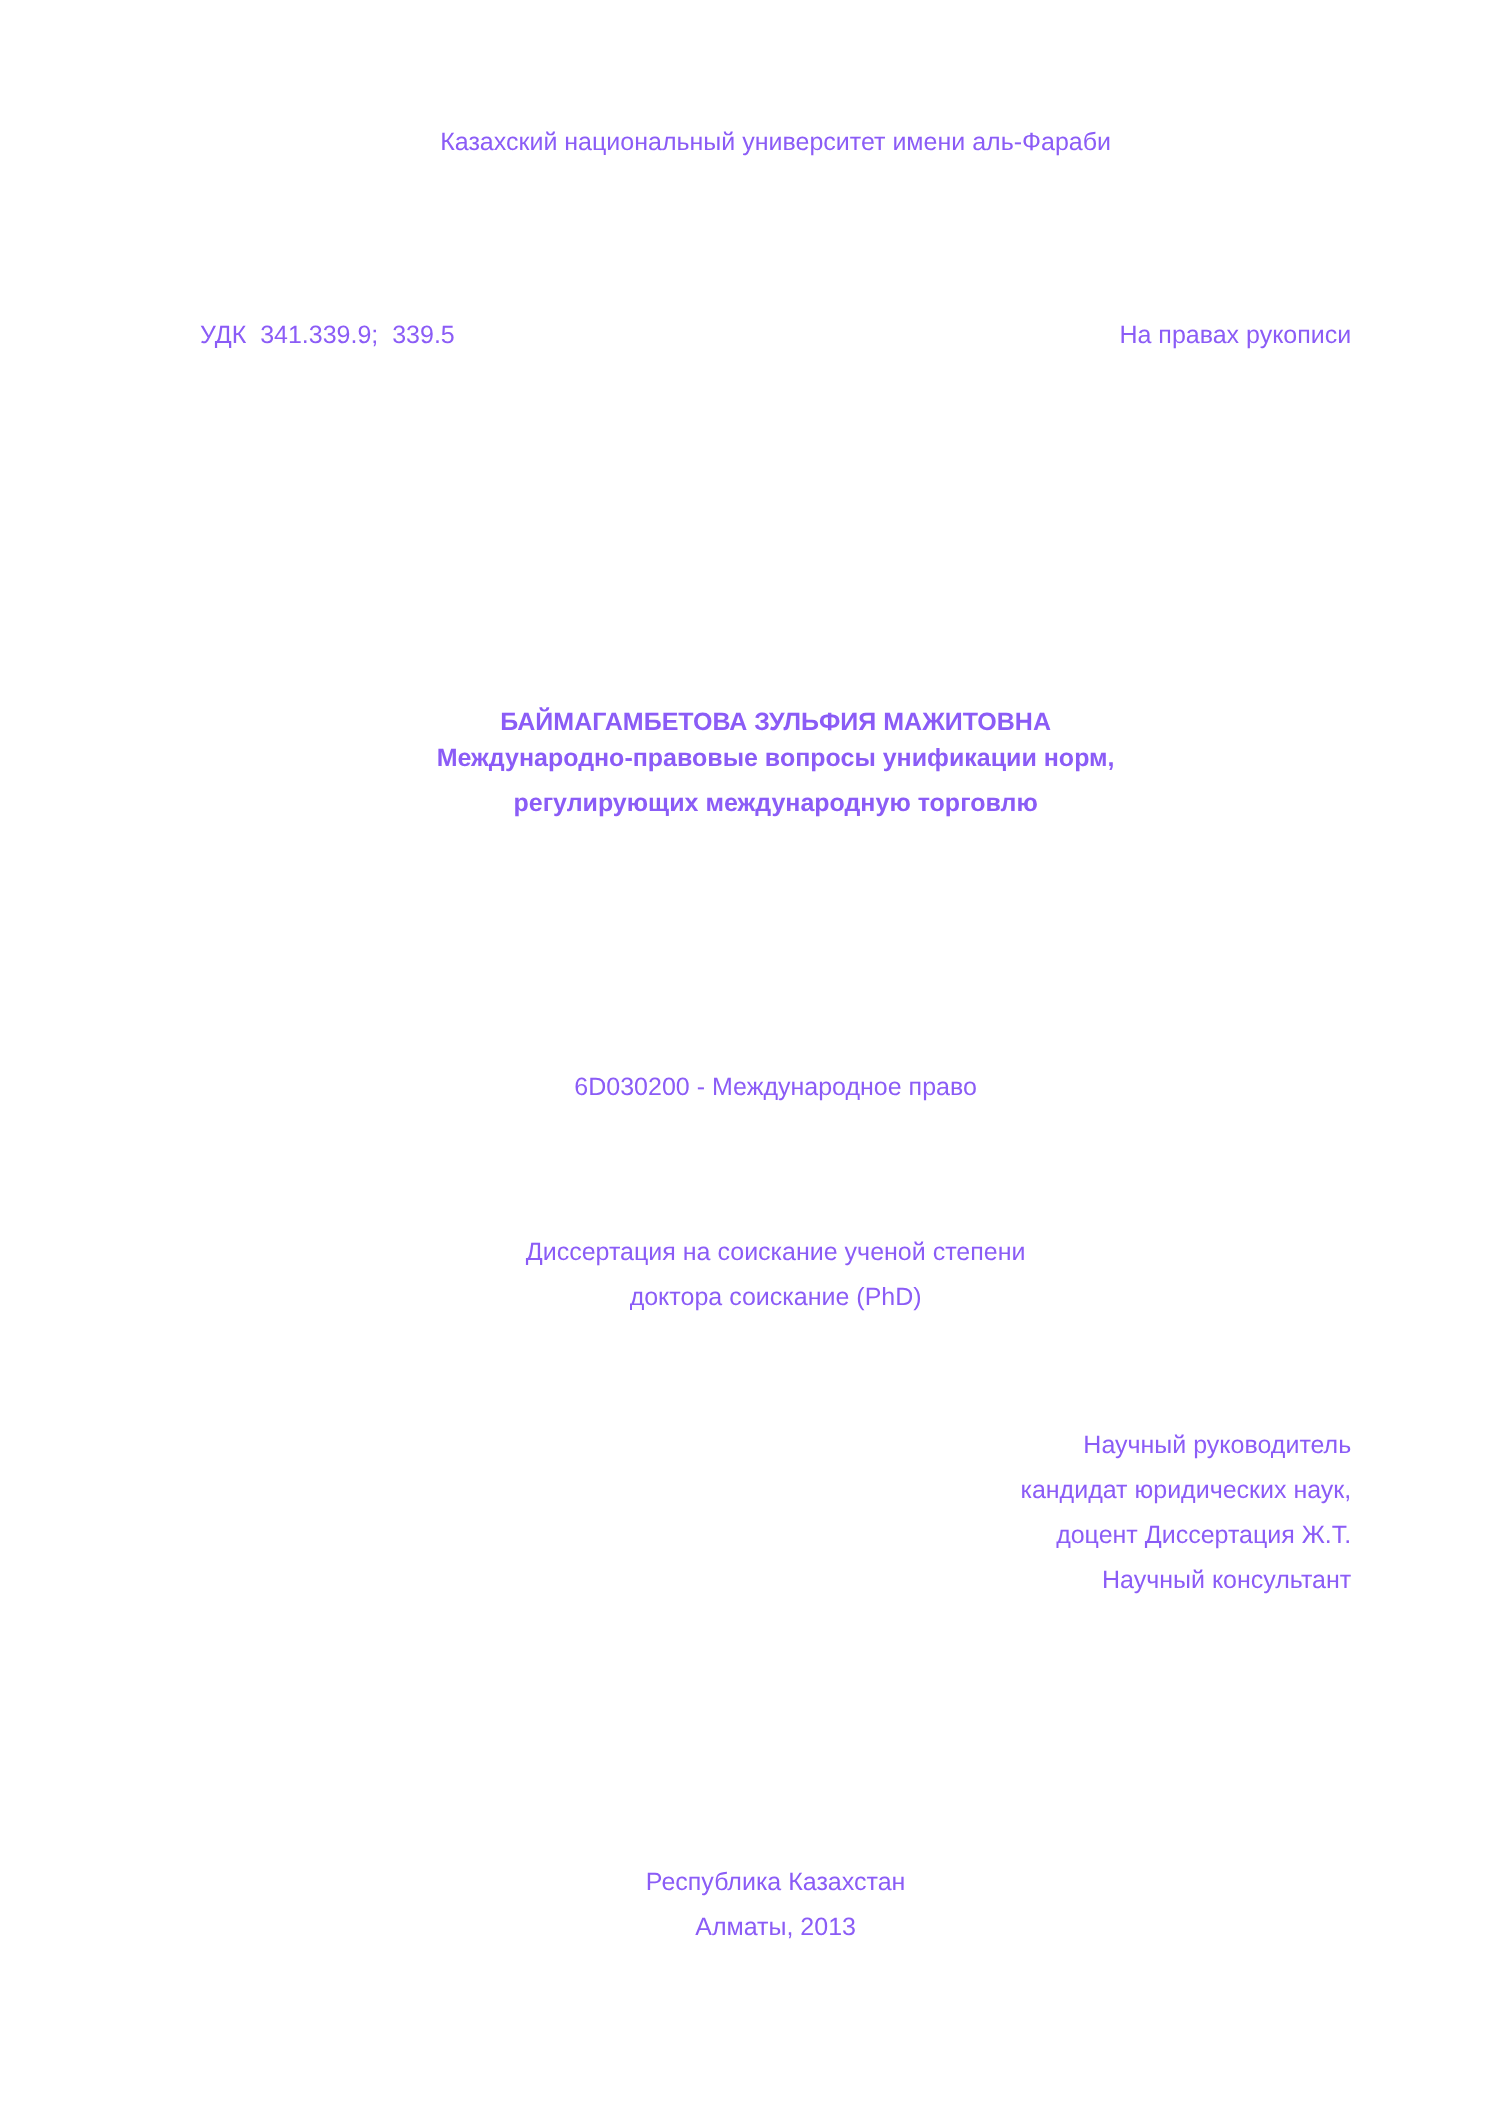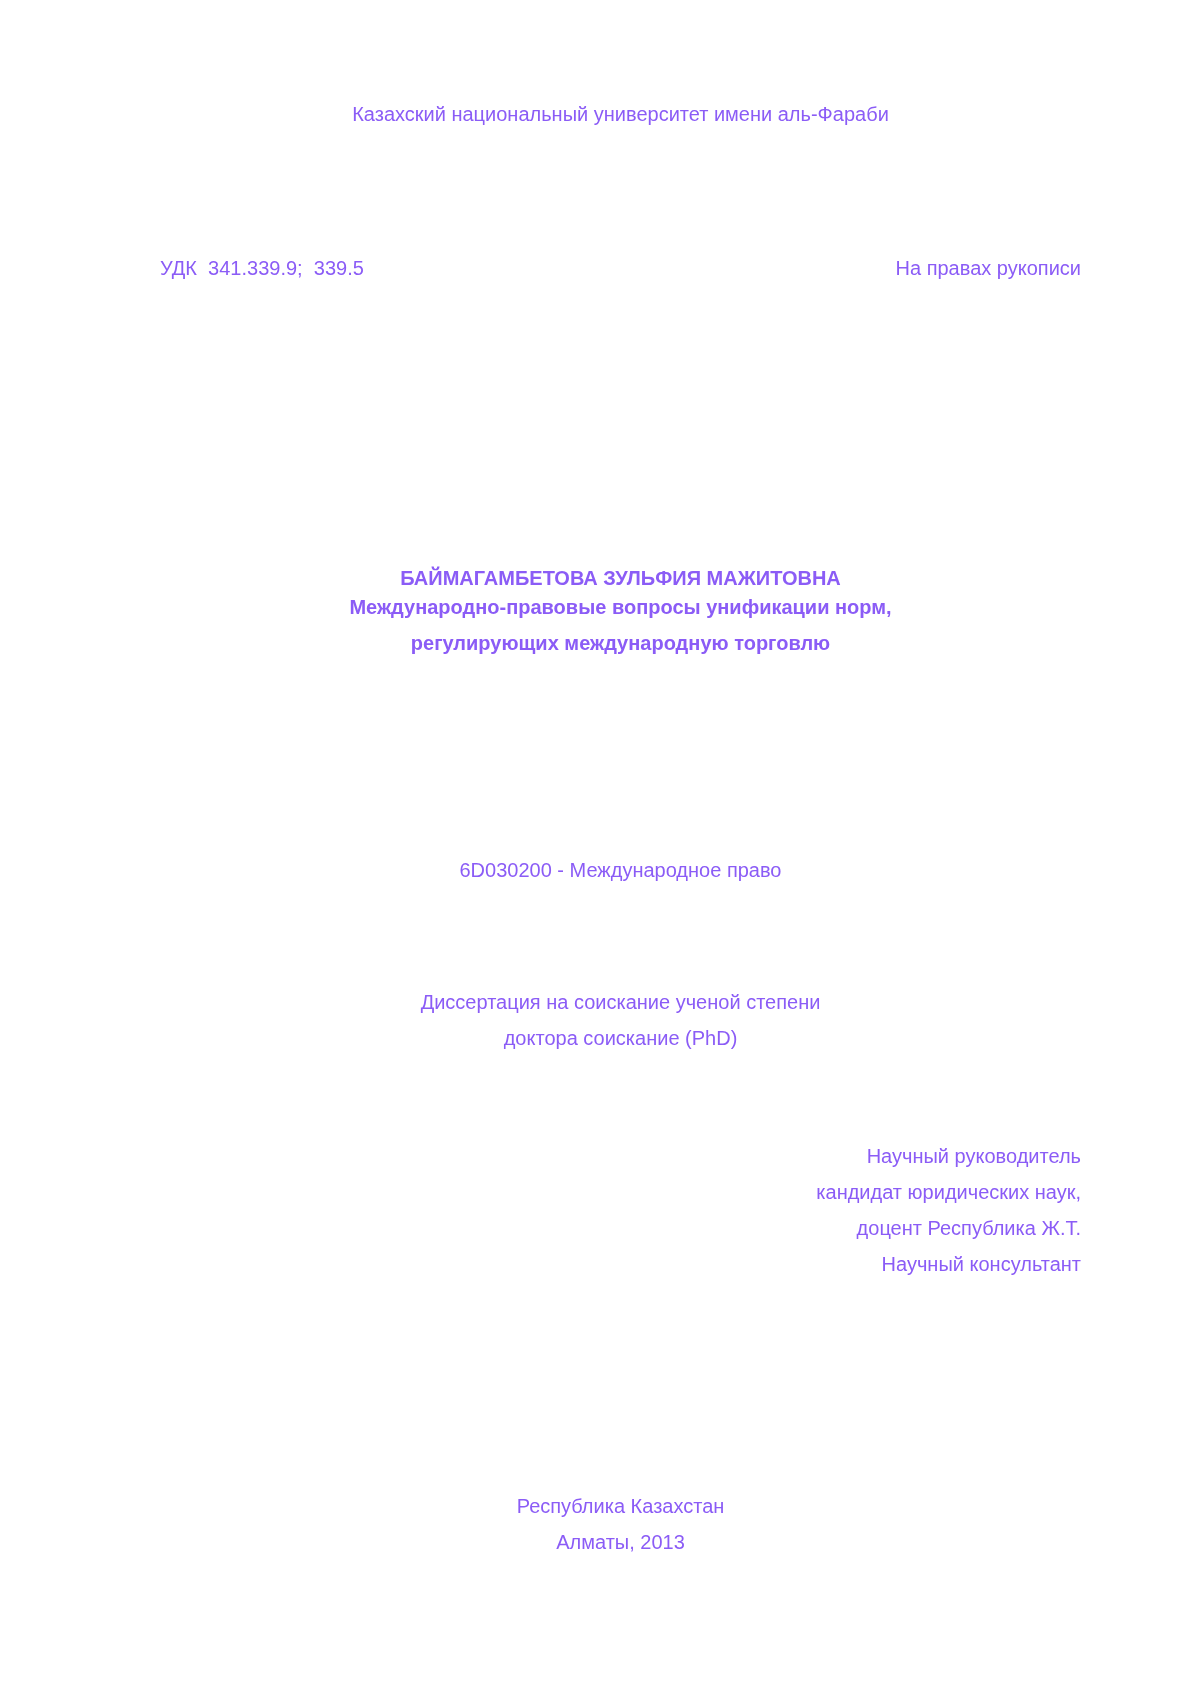--- a/index.html
+++ b/index.html
@@ -55,21 +55,21 @@
   <div class="block center" style="top: 852px;">6D030200 - Международное право</div>
 
   <div class="block center" style="top: 984px;">
     <div>Диссертация на соискание ученой степени</div>
     <div>доктора соискание (PhD)</div>
   </div>
 
   <div class="block right" style="top: 1138px;">
     <div>Научный руководитель</div>
     <div>кандидат юридических наук,</div>
-    <div>доцент Республика Ж.Т.</div>
+    <div>доцент Диссертация Ж.Т.</div>
     <div>Научный консультант</div>
   </div>
 
   <div class="block center" style="top: 1488px;">
     <div>Республика Казахстан</div>
     <div>Алматы, 2013</div>
   </div>
 
 </div>
 

